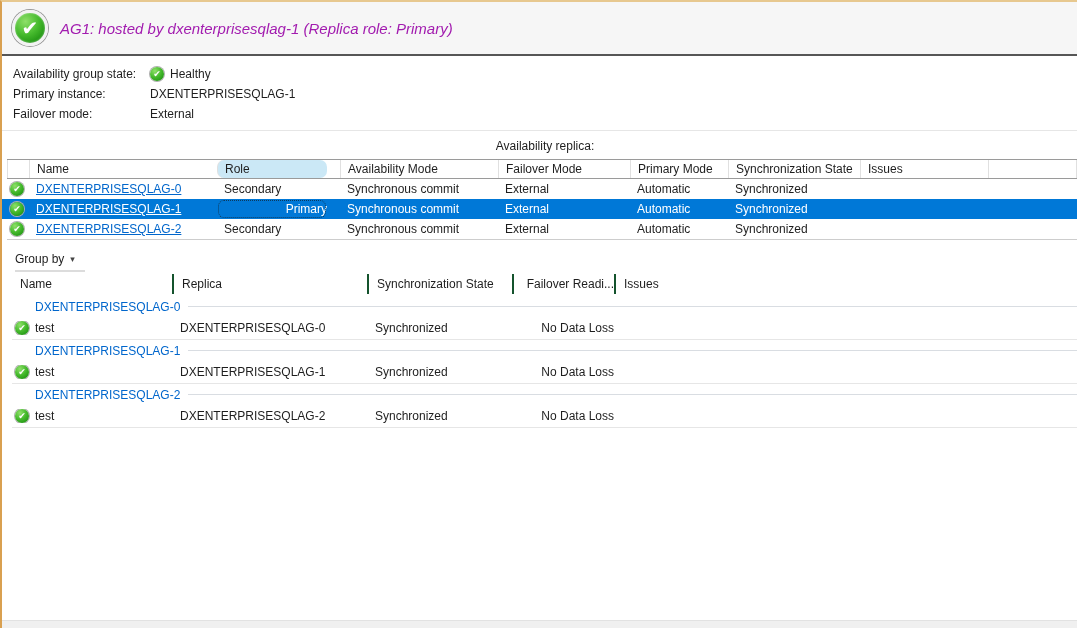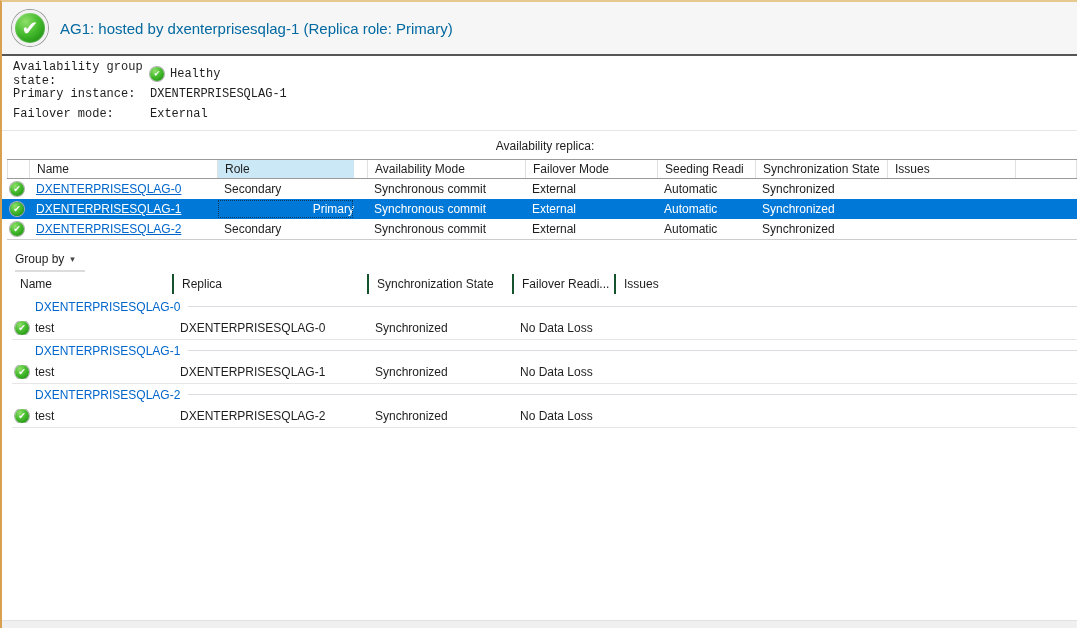--- a/index.html
+++ b/index.html
@@ -11,45 +11,45 @@
     display:flex; flex-direction:column;
   }
 
   
   .hdr { height:54px; background:#f6f6f6; display:flex; align-items:center;
          padding-left:10px; border-bottom:2px solid #565656; flex:0 0 auto; }
   .big-check { width:36px; height:36px; border-radius:50%;
     background:radial-gradient(circle at 35% 28%, #8fe06a 0%, #47bb2e 45%, #1f9312 80%, #157a0b 100%);
     border:3px solid #f2f2f2; box-shadow:0 0 0 1px #9a9a9a, inset 0 0 2px rgba(255,255,255,.6);
     color:#fff; font-size:20px; font-weight:bold; display:flex; align-items:center; justify-content:center; }
-  .hdr-title { margin-left:12px; font-size:15px; color:#0369a1; }
-
-  
-  .summary { padding:8px 0 6px 11px; flex:0 0 auto;font-family:Liberation Mono, monospace; }
+  .hdr-title { margin-left:12px; font-size:15px; color:#a21caf;font-style:italic; }
+
+  
+  .summary { padding:8px 0 6px 11px; flex:0 0 auto; }
   .srow { display:flex; align-items:center; height:19px; margin-bottom:1px; }
   .slabel { width:137px; }
   .sval { display:flex; align-items:center; }
   .mini-check { width:14px; height:14px; border-radius:50%; flex:0 0 auto;
     background:radial-gradient(circle at 35% 28%, #8fe06a 0%, #47bb2e 45%, #1f9312 85%);
     box-shadow:0 0 0 1px #aeaeae; color:#fff; font-size:9px; font-weight:bold;
     display:flex; align-items:center; justify-content:center; }
   .sval .mini-check { margin-right:6px; }
 
   
   .replica-sec { border-top:1px solid #e6e6e6; padding-top:6px; flex:0 0 auto; }
   .sec-label { padding:2px 0 6px 11px;text-align:center; }
 
   .t1 { width:100%; }
   .t1 .hrow { display:flex; height:20px; align-items:stretch;
     border-top:1px solid #9a9a9a; border-bottom:1px solid #9a9a9a; margin-left:5px; }
   .t1 .hcell { border-left:1px solid #e0e0e0; padding:2px 0 0 7px; white-space:nowrap; overflow:hidden; }
   .t1 .hcell:last-child { border-right:1px solid #e0e0e0; }
   .t1 .hl { background:#cbe8f6; }
   .c-icon{width:22px; flex:0 0 auto;} .c-name{width:188px; flex:0 0 auto;}
-  .c-role{width:137px; flex:0 0 auto;} .c-avail{width:158px; flex:0 0 auto;margin-left:13px;}
+  .c-role{width:110px; flex:0 0 auto;border-radius:7px;} .c-avail{width:158px; flex:0 0 auto;margin-left:13px;}
   .c-fail{width:132px; flex:0 0 auto;} .c-seed{width:98px; flex:0 0 auto;}
   .c-sync{width:132px; flex:0 0 auto;} .c-issues{width:128px; flex:0 0 auto;}
   .c-rest{flex:1;}
 
   .t1 .drow { display:flex; height:20px; align-items:center; padding-left:5px; }
   .t1 .dcell { padding-left:7px; white-space:nowrap; overflow:hidden; height:20px; line-height:20px; }
   .t1 .c-icon { display:flex; align-items:center; justify-content:flex-start; padding-left:3px; }
   .t1 .drow.sel { background:#0078d7; color:#fff; }
   .t1 .drow.sel a { color:#fff; }
   .t1 .drow.sel .c-role { outline:1px dotted #0b3a5e; outline-offset:-2px;text-align:right; }
@@ -63,21 +63,21 @@
   .caret { font-size:9px; color:#444; }
 
   
   .t2 { margin-left:10px; flex:0 0 auto; }
   .t2 .hrow { display:flex; height:24px; align-items:center; }
   .t2 .hcell { border-left:2px solid #14532d; padding-left:8px; height:20px; line-height:20px;
     white-space:nowrap; overflow:hidden; }
   .t2 .hcell:first-child { border-left:none; }
   .t2 .hcell:last-child { border-right:1px solid #dcdcdc; }
   .d-name{width:160px; flex:0 0 auto;} .d-replica{width:195px; flex:0 0 auto;}
-  .d-sync{width:145px; flex:0 0 auto;} .d-fail{width:102px; flex:0 0 auto;}
+  .d-sync{width:145px; flex:0 0 auto;} .d-fail{width:102px; flex:0 0 auto;text-align:right;}
   .d-issues{width:198px; flex:0 0 auto;} .d-rest{flex:1;}
 
   .grp-head { display:flex; align-items:center; height:21px; }
   .grp-name { color:#0066cc; padding-left:23px; white-space:nowrap; }
   .grp-line { flex:1; height:1px; background:#d9dde2; margin:0 0 0 8px; }
   .t2 .drow { display:flex; align-items:center; height:23px; border-bottom:1px solid #e6e6e6; }
   .t2 .dcell { padding-left:8px; white-space:nowrap; overflow:hidden; }
   .t2 .dcell.d-name { padding-left:0; display:flex; align-items:center; }
   .t2 .dcell.d-name .mini-check { margin:0 6px 0 3px; }
 
@@ -117,21 +117,21 @@
 <div class="replica-sec">
   <div class="sec-label">Availability replica:</div>
 
   <div class="t1">
     <div class="hrow">
       <div class="hcell c-icon"></div>
       <div class="hcell c-name">Name</div>
       <div class="hcell c-role hl">Role</div>
       <div class="hcell c-avail">Availability Mode</div>
       <div class="hcell c-fail">Failover Mode</div>
-      <div class="hcell c-seed">Seeding Readi</div>
+      <div class="hcell c-seed">Primary Mode</div>
       <div class="hcell c-sync">Synchronization State</div>
       <div class="hcell c-issues">Issues</div>
       <div class="hcell c-rest"></div>
     </div>
 
     <div class="drow">
       <div class="dcell c-icon">
           <span class="mini-check">✔</span>
         </div>
       <div class="dcell c-name"><a href="#" class="replica-link">DXENTERPRISESQLAG-0</a></div>

